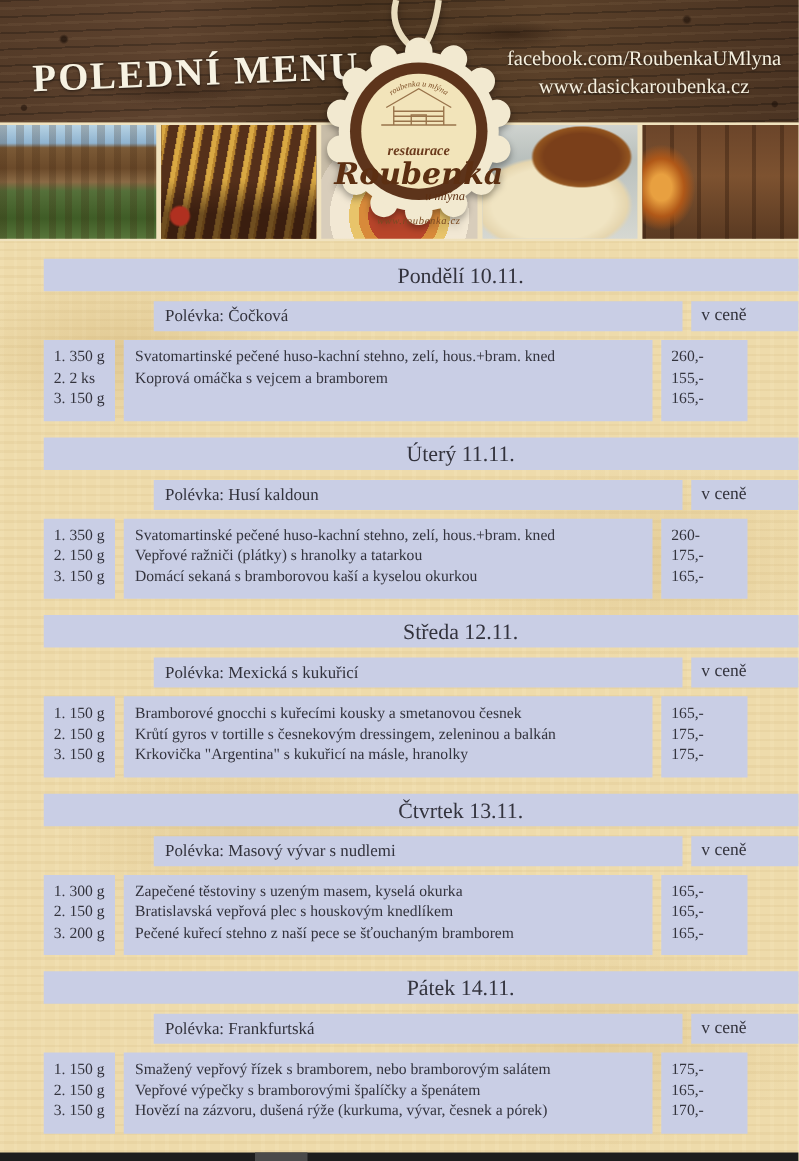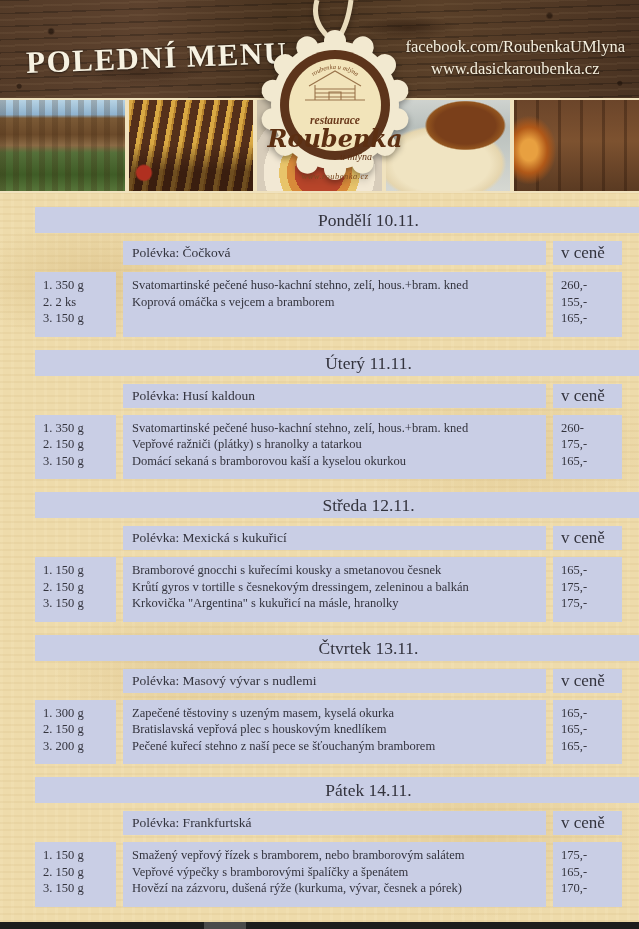--- a/index.html
+++ b/index.html
@@ -82,23 +82,23 @@
       repeating-linear-gradient(90deg, rgba(255,244,210,.12) 0 3px, transparent 3px 11px);
   }
   .band { background:var(--band-color,#c9cee5);padding-left:40px; }
   .day-band {
     margin:0 0 8px 35px; width:587px; height:26px; line-height:26px;
     text-align:center; font-size:17.5px; color:var(--ink,#33333d);
   }
   .soup-row { margin:0 0 7px 35px; width:587px; display:flex; }
   .col-spacer { width:88px; flex:none; }
   .soup-band { width:423px; flex:none; box-sizing:border-box; padding:4px 0 5px 9px; font-size:13.5px; line-height:15px; color:var(--ink,#33333d); }
-  .price-head-band { width:69px; flex:none; margin-left:7px; box-sizing:border-box; padding:4px 0 5px 8px; font-size:17px; line-height:15px; color:var(--ink,#33333d); }
+  .price-head-band { width:86px; flex:none; margin-left:7px; box-sizing:border-box; padding:4px 0 5px 8px; font-size:14px; line-height:15px; color:var(--ink,#33333d); }
   .items-row { margin:0 0 13px 35px; width:587px; display:flex; }
-  .portions-band { width:81px; flex:none; box-sizing:border-box; padding:5px 0 10px 8px;font-family:Liberation Serif, serif; }
+  .portions-band { width:57px; flex:none; box-sizing:border-box; padding:5px 0 10px 8px;font-family:Liberation Serif, serif; }
   .dishes-band { width:423px; flex:none; margin-left:7px; box-sizing:border-box; padding:5px 16px 10px 9px; }
   .prices-band { width:69px; flex:none; margin-left:7px; box-sizing:border-box; padding:5px 0 10px 8px; }
   .line { font-size:12.5px; line-height:16.5px; color:var(--ink,#33333d); white-space:nowrap; overflow:hidden; }
 
   
   .hscrollbar { position:absolute; bottom:0; left:0; width:639px; height:7px; background:#1d1d1d; }
   .hscrollbar .thumb { position:absolute; left:204px; top:0; width:42px; height:7px; background:#4a4a4a; }
 </style>
 </head>
 <body>

